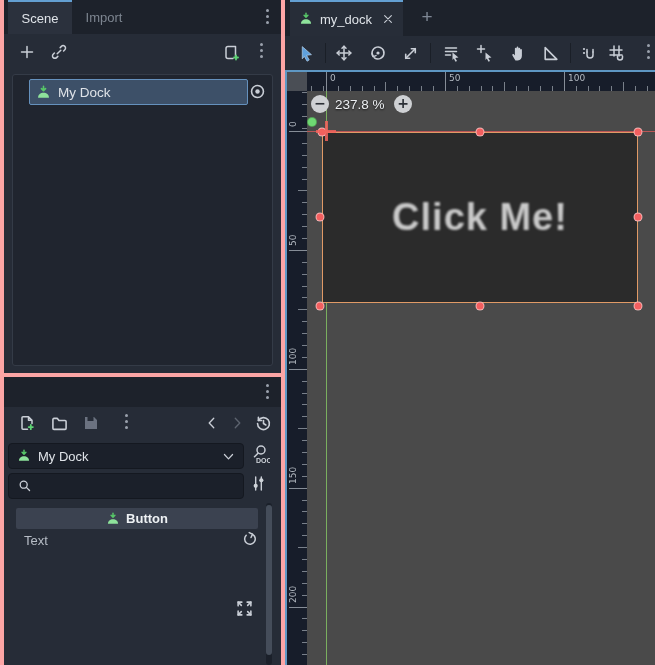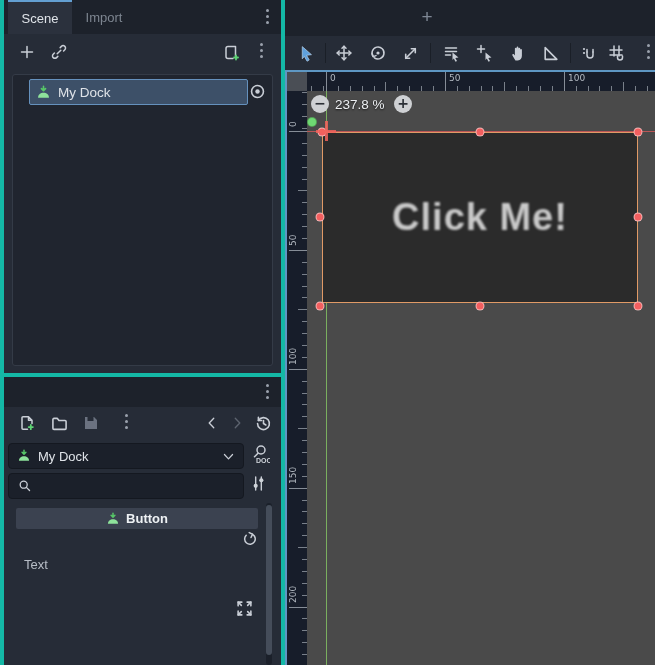--- a/index.html
+++ b/index.html
@@ -1,19 +1,19 @@
 <!DOCTYPE html>
 <html><head>
 <meta charset="utf-8">
 <style>
   * { margin:0; padding:0; box-sizing:border-box; }
   html,body { background:#0e1116; }
   #app {
     position:relative; width:655px; height:665px; overflow:hidden;
-    background:#14b8a6;
+    background:#fca5a5;
     font-family:"Liberation Sans", sans-serif;
     color:#dfe3e8; font-size:13px;
     -webkit-font-smoothing:antialiased;
   }
   .abs { position:absolute; }
   svg { display:block; }
 
   
   .tabstrip { background:#1d222b; }
   .panelbody { background:#262c37; }
@@ -70,21 +70,21 @@
   #insp-doc { position:absolute; left:246px; top:37px; }
   #filter-props { position:absolute; left:4px; top:66px; width:236px; height:26px; }
   #insp-tune { position:absolute; left:247px; top:68px; }
 
   #category-button {
     position:absolute; left:12px; top:101px; width:242px; height:21px;
     background:#3b4250; border-radius:2px;
     display:flex; align-items:center; justify-content:center; gap:6px;
     font-weight:bold; color:#eef1f4; cursor:pointer;
   }
-  #prop-text-label { position:absolute; left:20px; top:126px; color:#b7bdc6;margin-top:24px; }
+  #prop-text-label { position:absolute; left:20px; top:126px; color:#b7bdc6; }
   #prop-text-revert { position:absolute; left:238px; top:124px; }
   #text-edit {
     position:absolute; left:12px; top:148px; width:216px; height:107px;
     background:#1b202a; border:1px solid #141820; border-radius:3px;
     padding:6px 8px; color:#e3e6ea; font-size:13.5px; cursor:text;
   }
   #text-expand { position:absolute; left:232px; top:193px; }
   #insp-scrollbar {
     position:absolute; left:262px; top:96px; width:6px; height:162px;
     background:#1b202a; border-radius:3px;
@@ -327,20 +327,30 @@
         <path class="stroke" stroke-width="1.6" d="M2 2l3 3M14 2l-3 3M14 14l-3-3M2 14l3-3"></path>
       </svg>
     </div>
 
     <div id="insp-scrollbar">
       <div id="insp-scroll-thumb"></div>
     </div>
   </div>
 
   <div class="abs tabstrip" id="vp-tabstrip">
+    <div id="vp-tab">
+      <svg width="14" height="14" viewBox="0 0 16 16">
+        <path fill="none" stroke="#57c768" stroke-width="1.7" stroke-linecap="round" stroke-linejoin="round" d="M8 1.5v4M5.8 3.8L8 6l2.2-2.2"></path>
+        <path fill="#8ee29b" d="M2.2 13.5c0-3.4 2.6-5.3 5.8-5.3s5.8 1.9 5.8 5.3z"></path>
+      </svg>
+      <span style="flex:1;">my_dock</span>
+      <svg width="12" height="12" viewBox="0 0 16 16">
+        <path class="stroke" stroke-width="2.1" d="M3.5 3.5l9 9M12.5 3.5l-9 9"></path>
+      </svg>
+    </div>
     <div id="vp-newtab">+</div>
   </div>
 
   <div class="abs panelbody" id="vp-toolbar">
     <div class="tb-ico" style="left:8px;">
       <svg width="17" height="17" viewBox="0 0 16 16">
         <path fill="#5fa1de" stroke="#bcd6ef" stroke-width=".6" d="M4 1.5l8.7 7.6-4.6.6 2.5 4.4-2.1 1.2-2.5-4.5L4 13z"></path>
       </svg>
     </div>
     <div class="tb-sep" style="left:40px;"></div>

